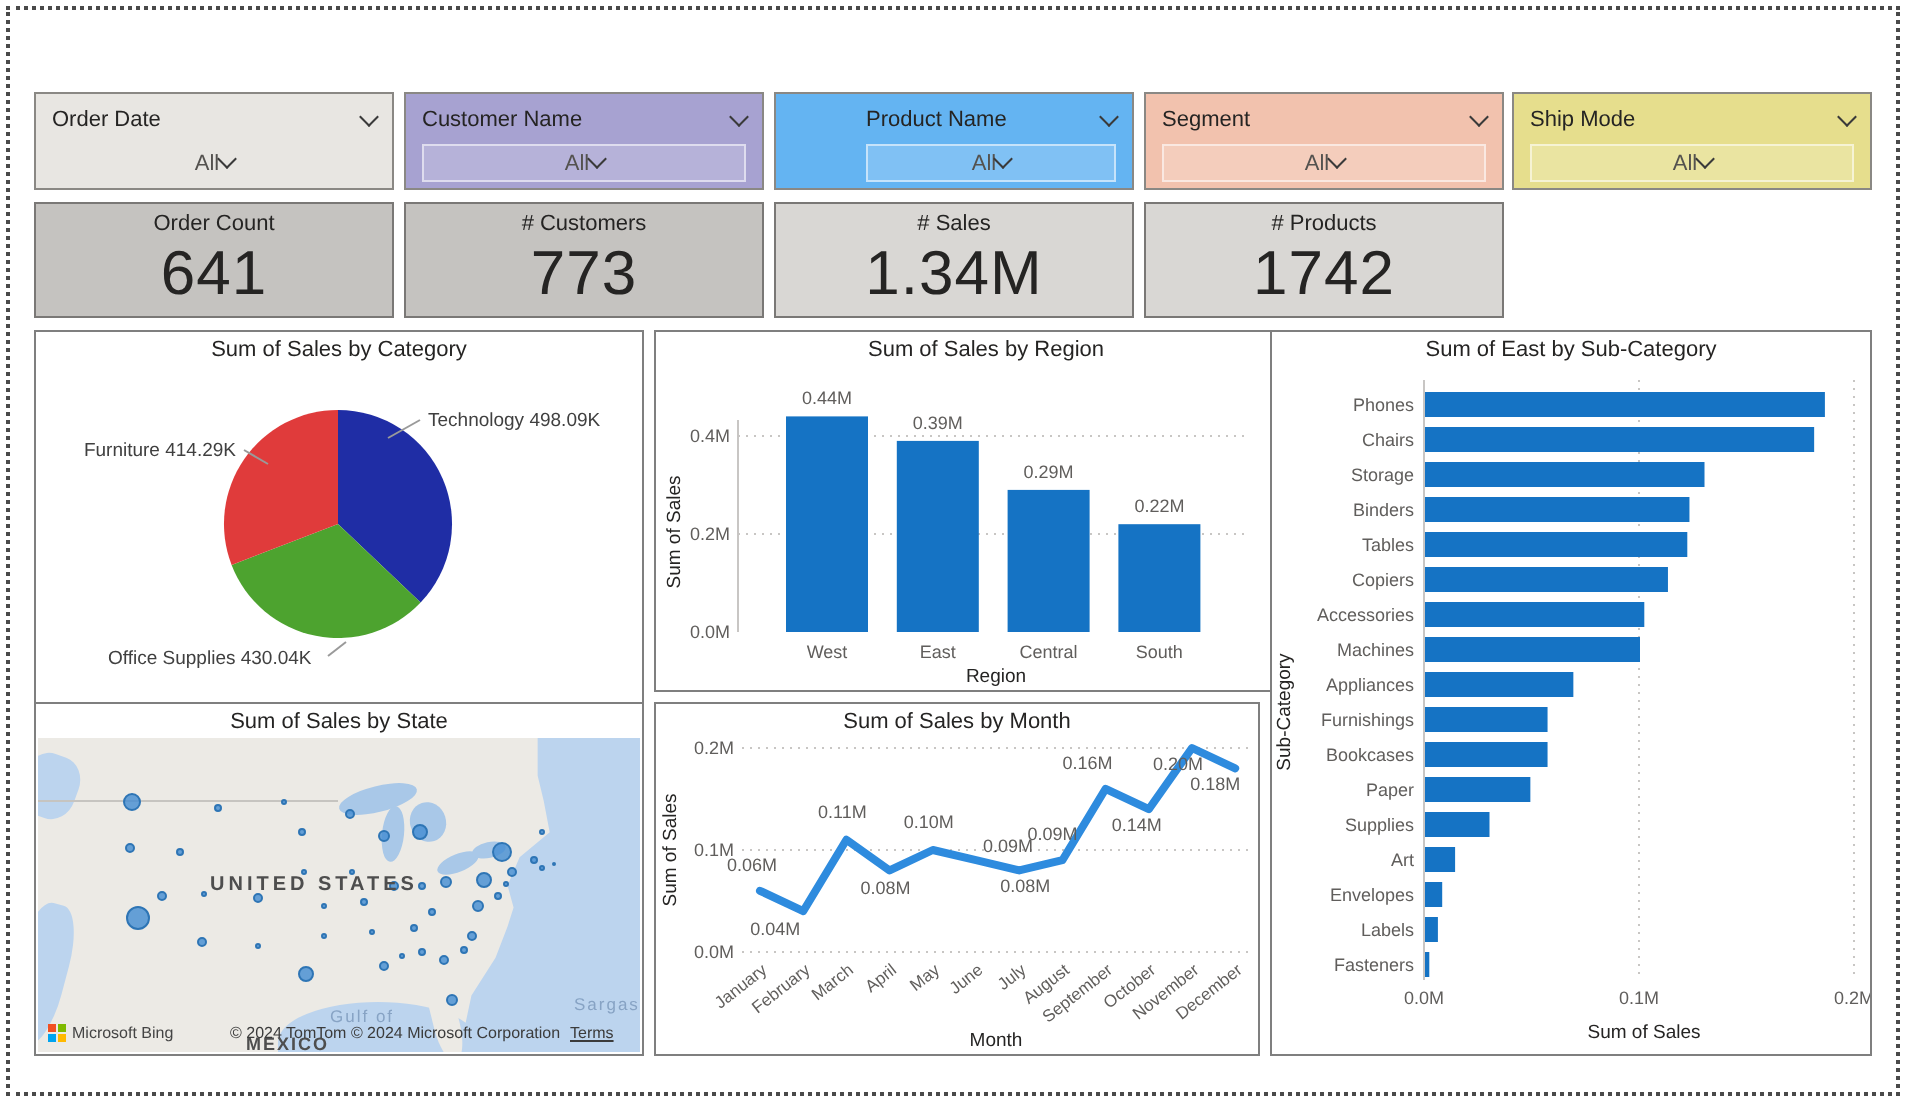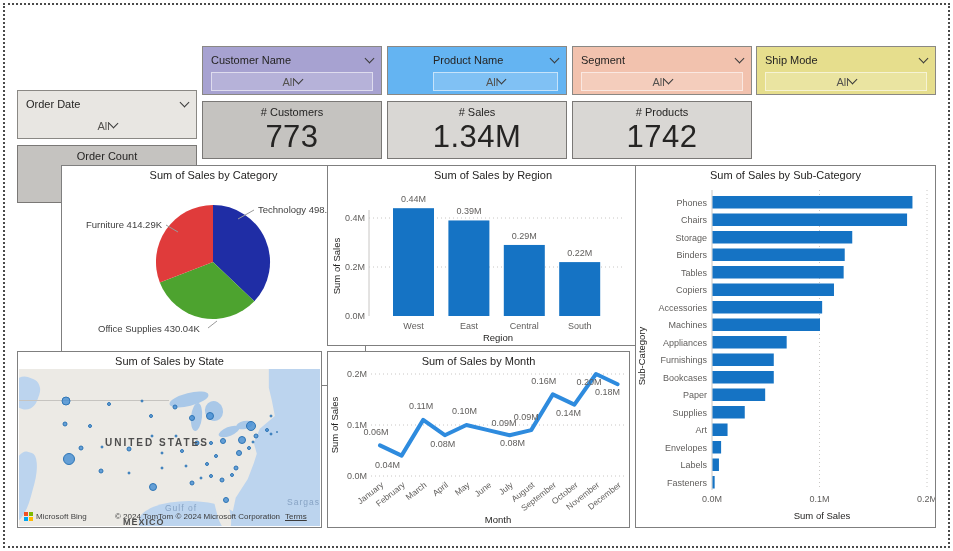--- a/index.html
+++ b/index.html
@@ -5,38 +5,38 @@
   html,body{margin:0;padding:0;background:#fff;}
   *{box-sizing:border-box;}
   .canvas{position:relative;width:953px;height:551px;background:#fff;overflow:hidden;
     font-family:"Liberation Sans",sans-serif;color:#252423;}
   .ants{position:absolute;inset:3px;border:2px dotted #4a4a4a;pointer-events:none;z-index:60;}
   .title-bar{position:absolute;left:17px;top:14px;width:919px;height:27px;background:#1473C4;
     display:flex;align-items:center;justify-content:center;}
   .title-bar span{color:#D9DFA0;font-size:18px;font-weight:500;letter-spacing:.3px;}
   .tile{position:absolute;background:#fff;border:1px solid #7F7F7F;}
   
-  .c0{left:17px;width:180px;margin-top:44px;} .c1{left:202px;width:180px;} .c2{left:387px;width:180px;}
+  .c0{left:17px;width:180px;} .c1{left:202px;width:180px;} .c2{left:387px;width:180px;}
   .c3{left:572px;width:180px;} .c4{left:756px;width:180px;}
   .filter{top:46px;height:49px;padding:5px 8px 4px 8px;border:1px solid #8a8884;}
   .f-head{display:flex;align-items:center;justify-content:space-between;height:16px;}
   .f-label{font-size:11px;color:#252423;}
   .chev{display:inline-block;width:7px;height:7px;border-right:1.3px solid #3a3a3a;
     border-bottom:1.3px solid #3a3a3a;transform:rotate(45deg);margin-top:-4px;}
   .f-box{margin-top:4px;height:19px;display:flex;align-items:center;justify-content:center;
     padding:0 6px;border:1px solid rgba(255,255,255,.55);background:rgba(255,255,255,.18);}
   .f-box.plain{border-color:transparent;background:transparent;}
   .f-value{font-size:11px;color:#54524F;}
   .kpi{top:101px;height:58px;text-align:center;border:1px solid #7a7876;}
   .kpi .k-label{font-size:11px;color:#252423;margin-top:4px;}
   .kpi .k-value{font-size:31px;color:#252423;margin-top:1px;letter-spacing:.5px;}
   
   .chart-tile .c-title{position:absolute;top:3px;left:0;right:0;text-align:center;
     font-size:11px;color:#252423;z-index:5;}
-  #pie-tile{left:17px;top:165px;width:305px;height:221px;margin-left:44px;}
+  #pie-tile{left:17px;top:165px;width:305px;height:221px;}
   #region-tile{left:327px;top:165px;width:332px;height:181px;}
   #subcat-tile{left:635px;top:165px;width:301px;height:363px;}
   #map-tile{left:17px;top:351px;width:305px;height:177px;}
   #line-tile{left:327px;top:351px;width:303px;height:177px;}
   svg{position:absolute;left:0;top:0;}
   svg text{font-family:"Liberation Sans",sans-serif;}
   
   .map-area{position:absolute;left:1px;right:1px;top:17px;bottom:1px;background:#ECEAE5;overflow:hidden;}
   .water{position:absolute;background:#BCD4EE;}
   .ocean{position:absolute;inset:0;background:#BCD4EE;
@@ -165,21 +165,21 @@
         <text x="196.3" y="163" text-anchor="middle" font-size="9px" fill="#605E5C">Central</text>
         <rect x="231.2" y="96.1" width="41" height="53.9" fill="#1573C4"></rect>
         <text x="251.7" y="90.1" text-anchor="middle" font-size="9px" fill="#605E5C">0.22M</text>
         <text x="251.7" y="163" text-anchor="middle" font-size="9px" fill="#605E5C">South</text>
         <text x="170" y="175" text-anchor="middle" font-size="9.5px" fill="#252423">Region</text>
         <text x="12" y="100" text-anchor="middle" font-size="9.5px" fill="#252423" transform="rotate(-90 12 100)">Sum of Sales</text>
       </svg>
   </div>
 
   <div class="tile chart-tile" id="subcat-tile">
-    <div class="c-title">Sum of Sales by Sub-Category</div>
+    <div class="c-title">Sum of East by Sub-Category</div>
     <svg id="subcat-svg" width="299" height="361" viewBox="0 0 299 361">
         <text x="76" y="336" text-anchor="middle" font-size="9px" fill="#605E5C">0.0M</text>
         <line x1="183.5" y1="24" x2="183.5" y2="324" stroke="#C8C6C4" stroke-width="1" stroke-dasharray="1 3"></line>
         <text x="183.5" y="336" text-anchor="middle" font-size="9px" fill="#605E5C">0.1M</text>
         <line x1="291" y1="24" x2="291" y2="324" stroke="#C8C6C4" stroke-width="1" stroke-dasharray="1 3"></line>
         <text x="291" y="336" text-anchor="middle" font-size="9px" fill="#605E5C">0.2M</text>
         <line x1="76" y1="24" x2="76" y2="324" stroke="#C8C6C4" stroke-width="1"></line>
         <rect x="76.5" y="30" width="199.95" height="12.5" fill="#1573C4"></rect>
         <text x="71" y="39.5" text-anchor="end" font-size="9px" fill="#605E5C">Phones</text>
         <rect x="76.5" y="47.5" width="194.575" height="12.5" fill="#1573C4"></rect>

